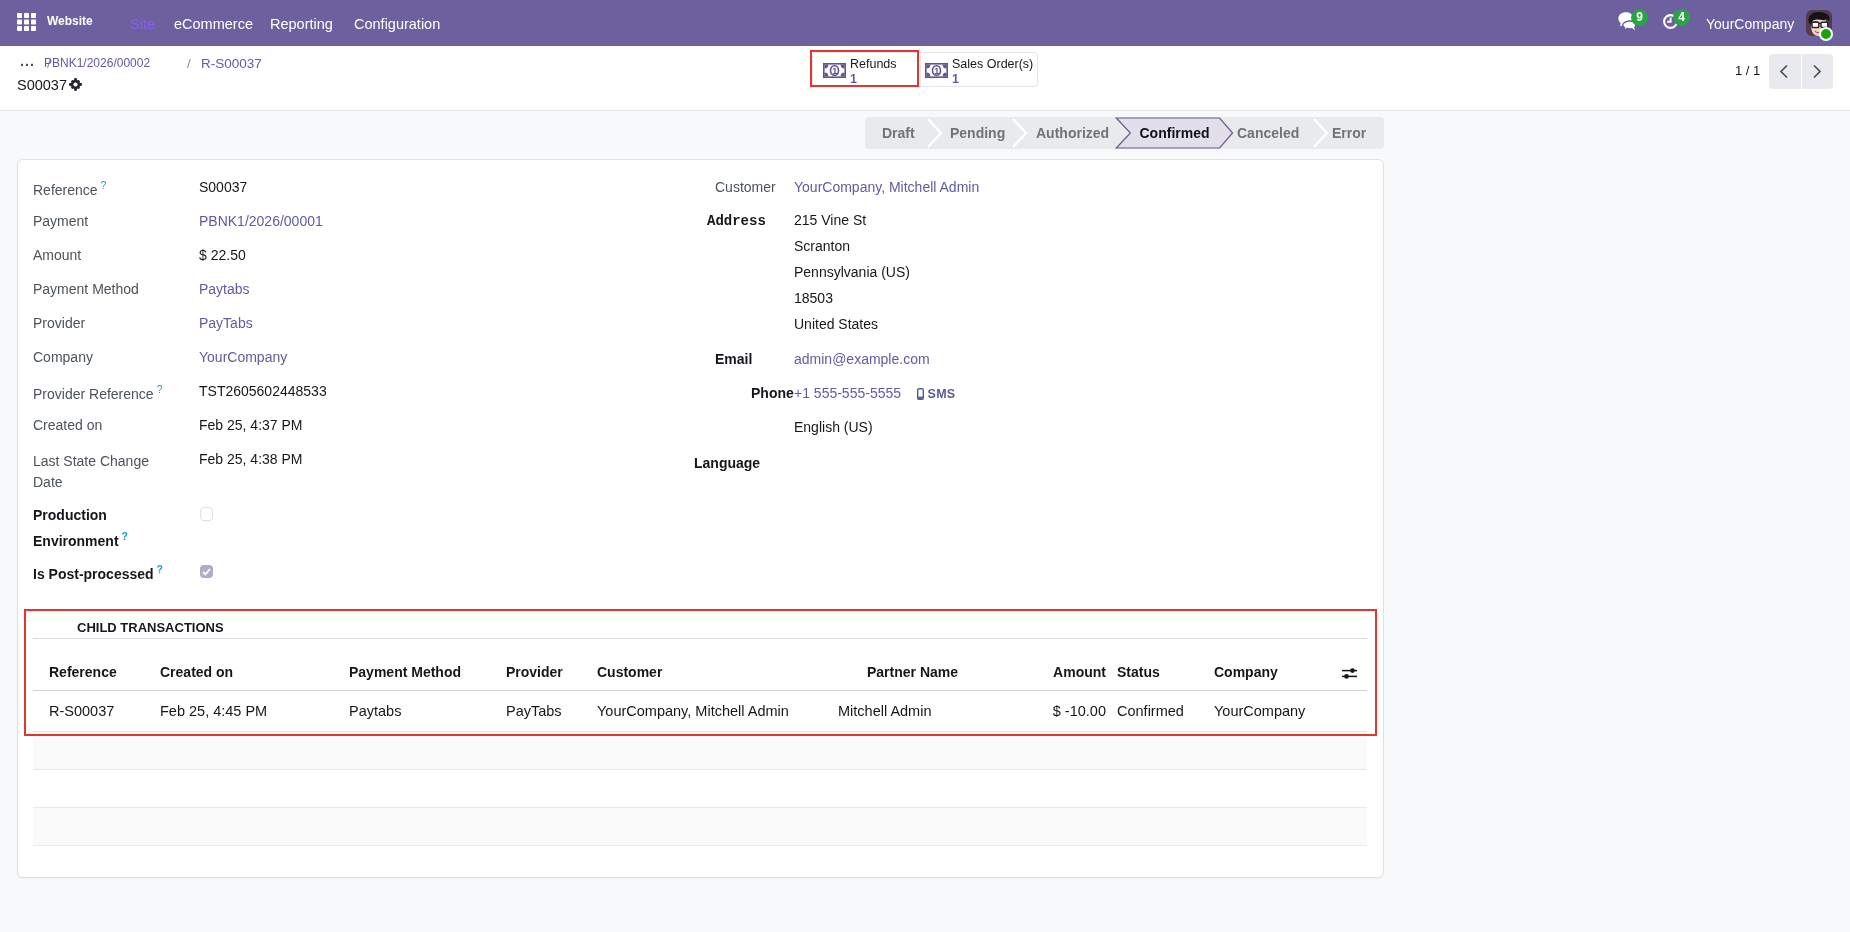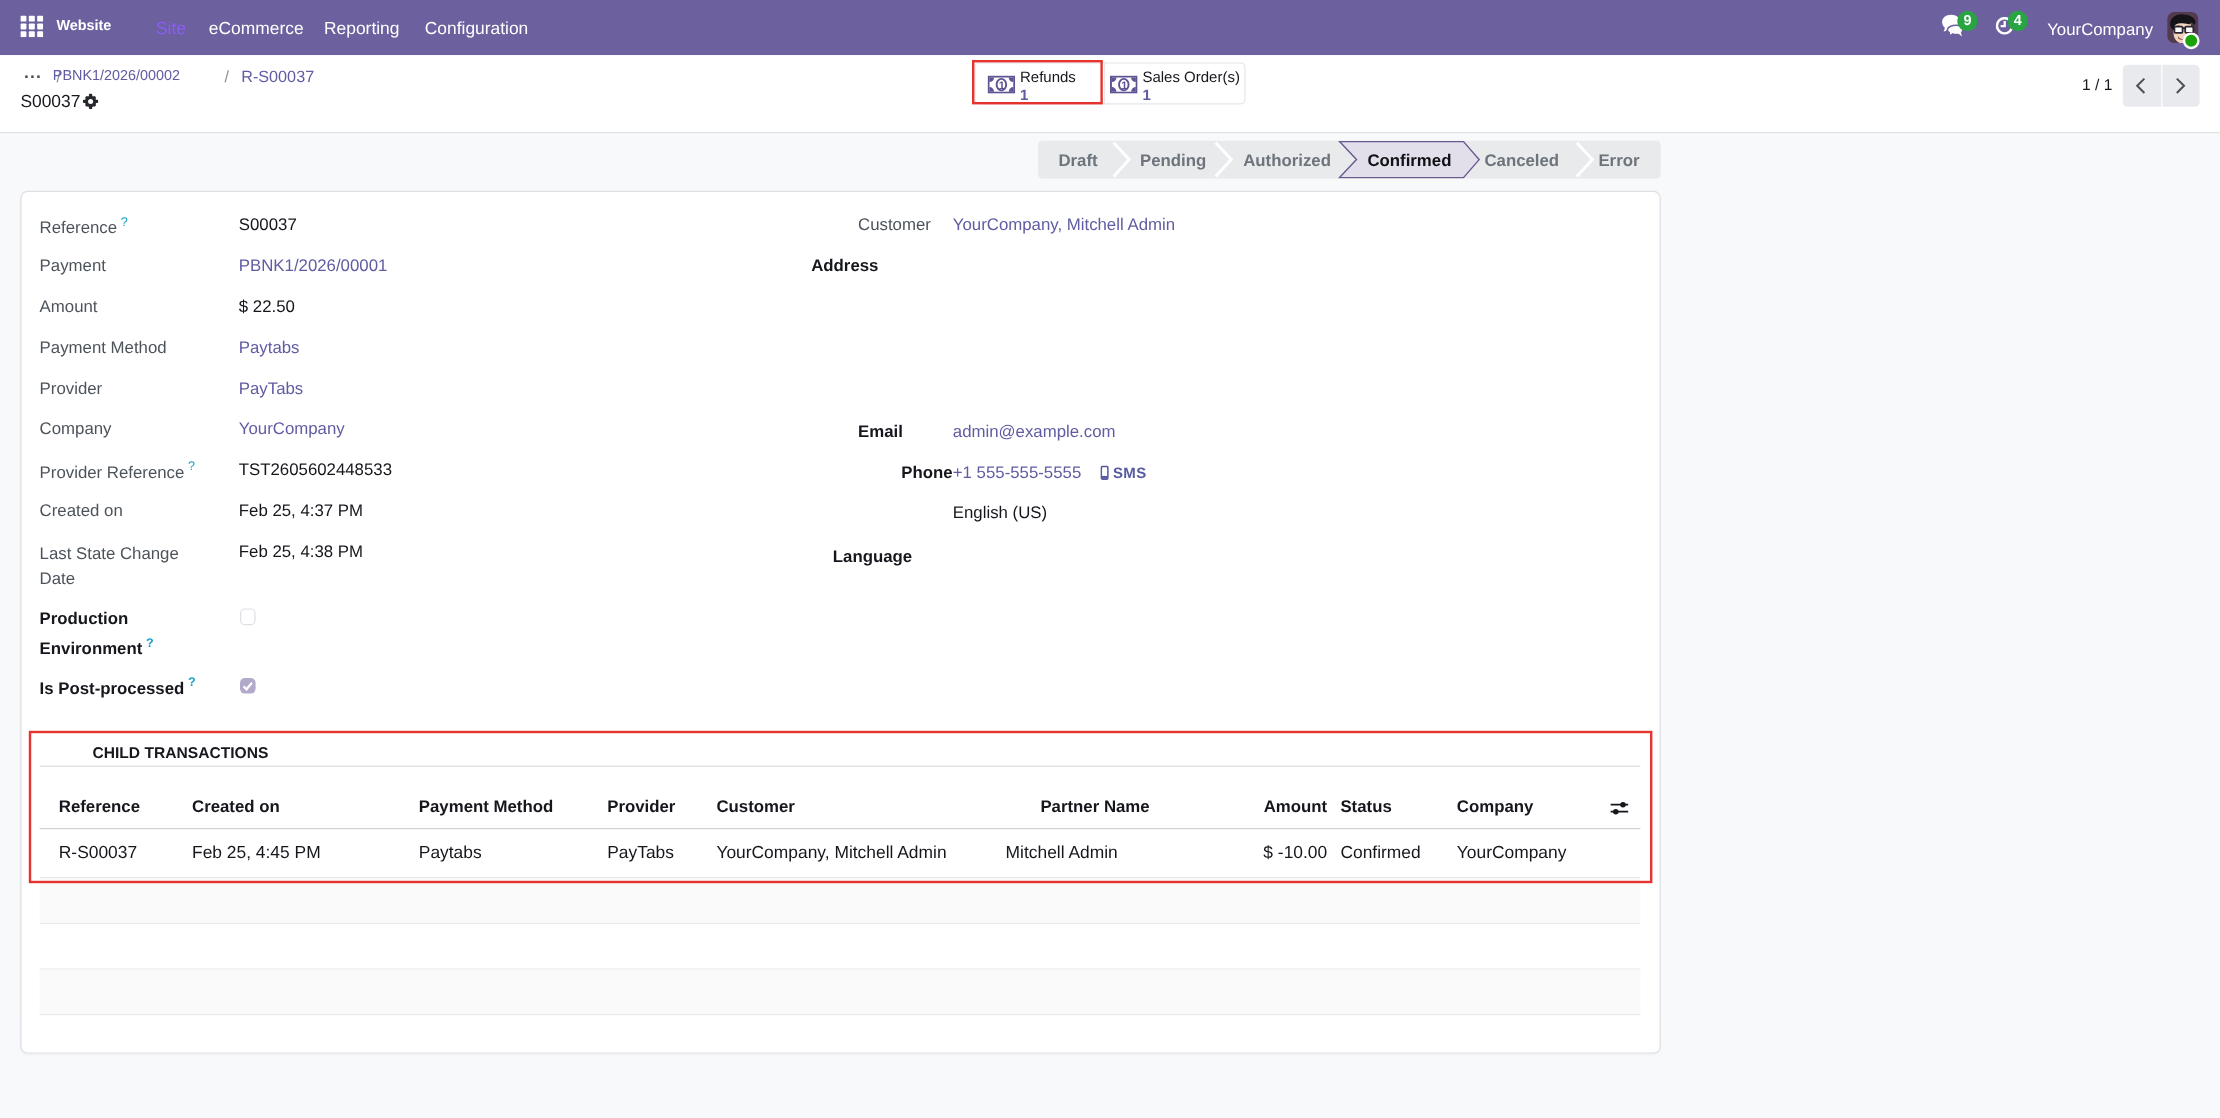--- a/index.html
+++ b/index.html
@@ -174,21 +174,22 @@
   <div class="a lblb" style="left:33px;top:505px;width:140px;line-height:21px;">Production Environment<span class="sup">?</span></div>
   <div class="a" style="left:199.5px;top:507px;width:13.5px;height:13.5px;border:1.5px solid #dde0e5;border-radius:4px;background:#fff;box-sizing:border-box;"></div>
   <div class="a lblb" style="left:33px;top:563px;">Is Post-processed<span class="sup">?</span></div>
   <div class="a" style="left:199.5px;top:564.5px;width:13.5px;height:13.5px;border-radius:4px;background:#b3aacb;"></div>
   <svg class="a" style="left:202px;top:567.5px" width="9" height="8" viewBox="0 0 9 8">
       <path d="M1 4 L3.4 6.4 L8 1" fill="none" stroke="#fff" stroke-width="1.9"></path>
     </svg>
 
   <div class="a lbl" style="left:715px;top:179px;">Customer</div>
   <a class="a lnk" style="left:794px;top:179px;">YourCompany, Mitchell Admin</a>
-  <div class="a lblb" style="left:676px;top:213px;">Address</div>
+  <div class="a lblb" style="left:707px;top:213px;font-family:Liberation Mono, monospace;">Address</div>
+  <div class="a val" style="left:794px;top:207px;line-height:26px;">215 Vine St<br>Scranton<br>Pennsylvania (US)<br>18503<br>United States</div>
   <div class="a lblb" style="left:715px;top:351px;">Email</div>
   <a class="a lnk" style="left:794px;top:351px;">admin@example.com</a>
   <div class="a lblb" style="left:714px;top:385px;padding-left:37px;">Phone</div>
   <a class="a lnk" style="left:794px;top:385px;">+1 555-555-5555</a>
   <svg class="a" style="left:917px;top:387.5px" width="7" height="12" viewBox="0 0 7 12">
       <rect x="0.7" y="0.7" width="5.6" height="10.6" rx="1.2" fill="none" stroke="#575a9f" stroke-width="1.4"></rect>
       <rect x="1" y="8.6" width="5" height="2.2" fill="#575a9f"></rect>
     </svg>
   <div class="a" style="left:927.5px;top:387px;font-size:12.5px;color:#575a9f;font-weight:bold;letter-spacing:0.3px;">SMS</div>
   <div class="a lblb" style="left:694px;top:419px;margin-top:36px;">Language</div>

